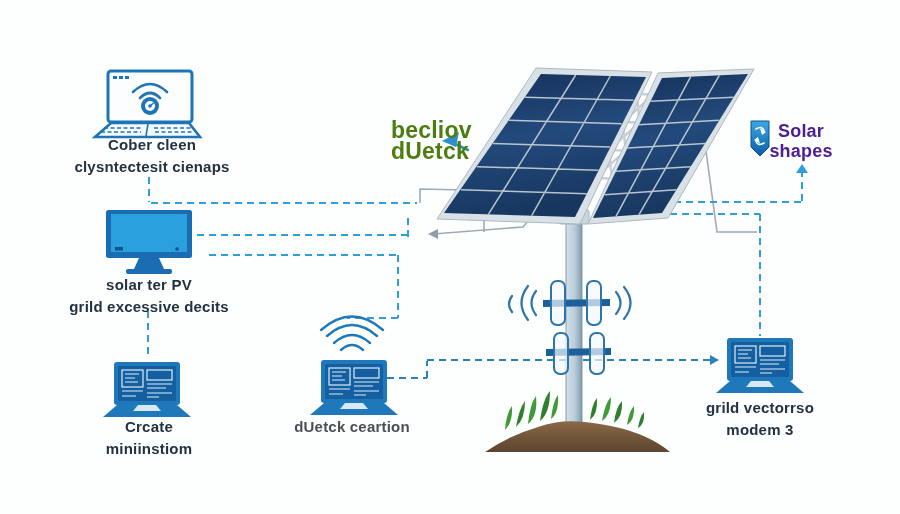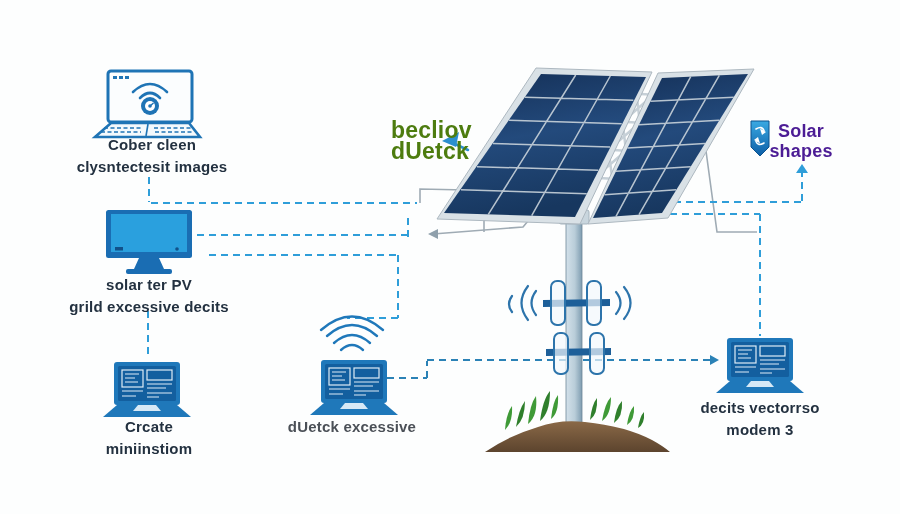--- a/index.html
+++ b/index.html
@@ -193,45 +193,45 @@
   </g>
 
   <g>
     <polygon points="442,141 459,132 456,147" fill="#2b8fd0"></polygon>
     <path d="M455,144 L468,150" stroke="#2b8fd0" stroke-width="2.5" stroke-linecap="round"></path>
   </g>
 </svg>
 
 <div class="lbl" style="left:42px;top:134px;width:220px;">
   <span>Cober cleen</span>
-  <span class="l2">clysntectesit images</span>
+  <span class="l2">clysntectesit cienaps</span>
 </div>
 
 <div class="lbl" style="left:39px;top:416px;width:220px;">
   <span>Crcate</span>
   <span class="l2">miniinstiom</span>
 </div>
 
 <div class="lbl" style="left:39px;top:274px;width:220px;">
   <span>solar ter PV</span>
   <span class="l2">grild excessive decits</span>
 </div>
 
 <div class="lbl lbl-gray" style="left:242px;top:416px;width:220px;">
-  <span>dUetck excessive</span>
+  <span>dUetck ceartion</span>
 </div>
 
 <div class="lbl lbl-note" style="left:391px;top:120px;">
   <span>becliov</span>
   <span class="l2">dUetck</span>
 </div>
 
 <div class="lbl lbl-shield" style="left:741px;top:121px;width:120px;">
   <span>Solar</span>
   <span class="l2">shapes</span>
 </div>
 
 <div class="lbl" style="left:650px;top:397px;width:220px;">
-  <span>decits vectorrso</span>
+  <span>grild vectorrso</span>
   <span class="l2">modem 3</span>
 </div>
 
 </div>
 
 </body></html>

